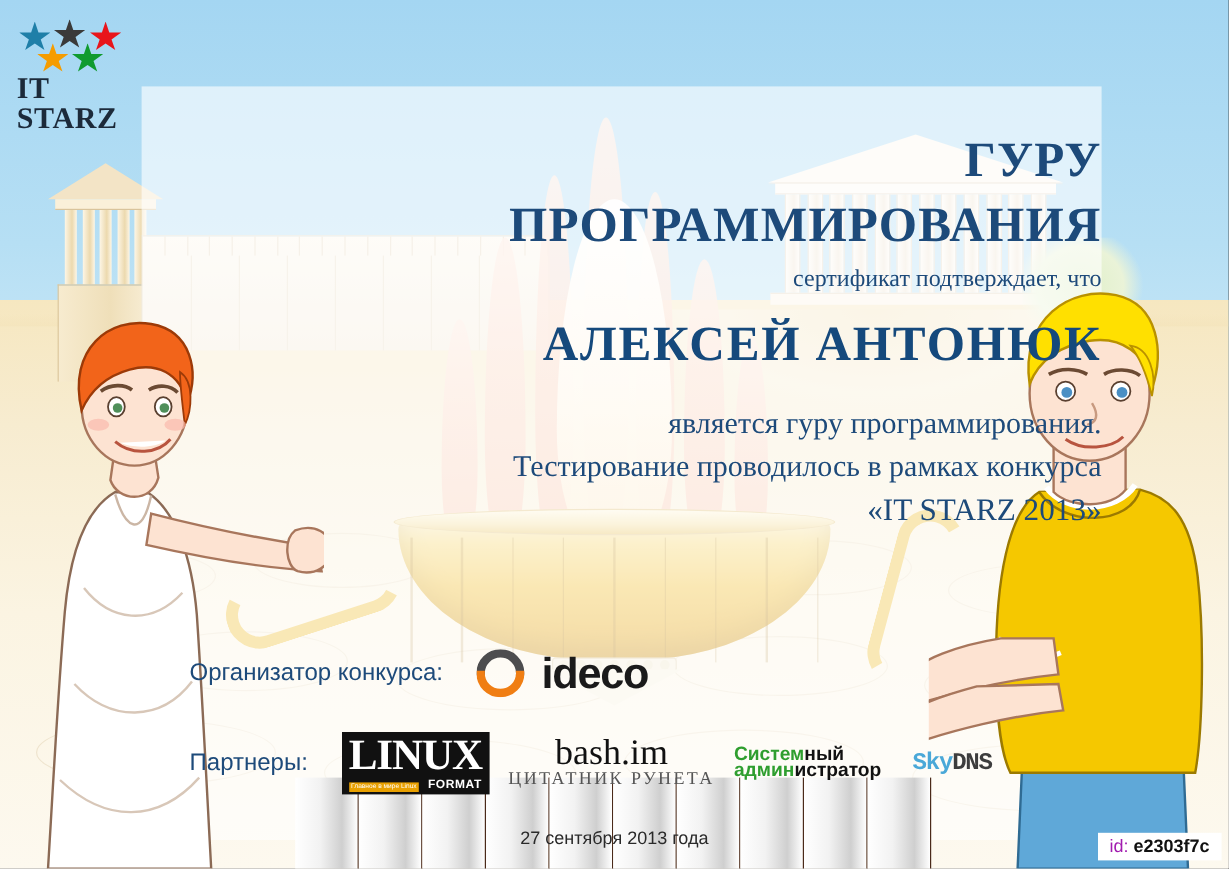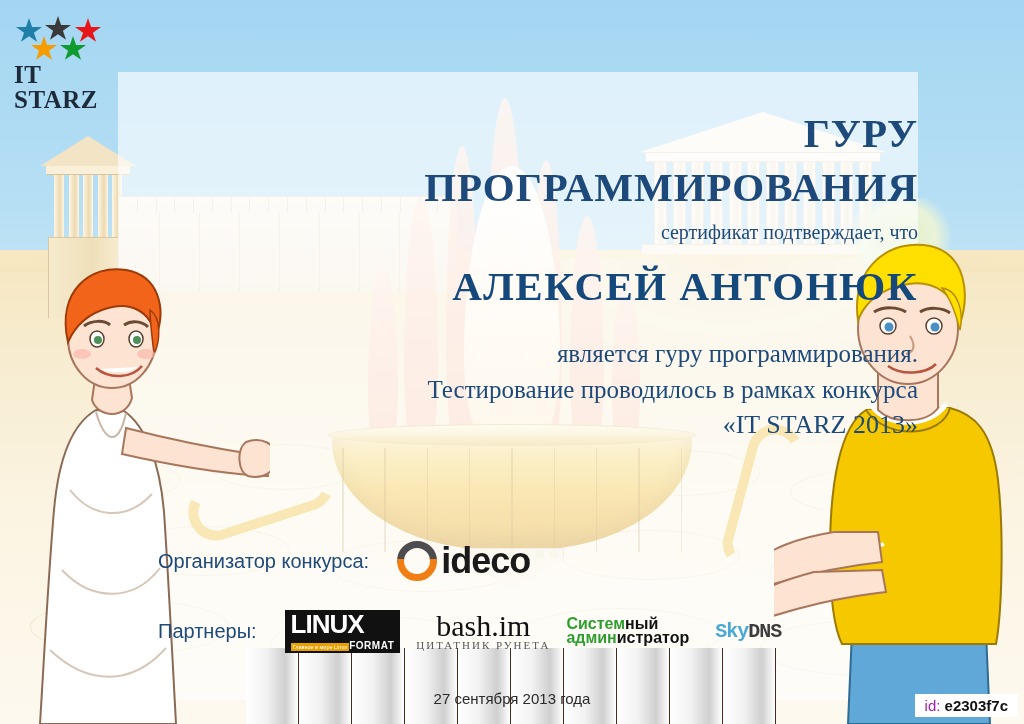--- a/index.html
+++ b/index.html
@@ -140,32 +140,32 @@
   .row{display:flex;align-items:center;}
   .row.org{justify-content:flex-start;padding-left:40px;}
   .row.part{justify-content:flex-start;padding-left:40px;margin-top:28px;}
   .cap{font-size:20px;color:#1d4a7a;font-family:"Liberation Sans",sans-serif;}
   .ideco{display:flex;align-items:center;margin-left:28px;}
   .ideco-mark{position:relative;width:40px;height:40px;}
   .ideco-mark .ring{position:absolute;inset:0;border-radius:50%;border:7px solid #4d4d4f;
     clip-path:polygon(0 0,100% 0,100% 55%,0 55%);}
   .ideco-mark .ring2{position:absolute;inset:0;border-radius:50%;border:7px solid #f07e13;
     clip-path:polygon(0 45%,100% 45%,100% 100%,0 100%);}
-  .ideco-word{font-family:"Liberation Sans",sans-serif;font-weight:bold;font-size:36px;color:#1a1a1a;margin-left:4px;letter-spacing:-1px;}
+  .ideco-word{font-family:"Liberation Sans",sans-serif;font-weight:bold;font-size:36px;color:#1a1a1a;margin-left:14px;letter-spacing:-1px;}
 
   .lf{margin-left:28px;background:#111;padding:3px 6px 2px;position:relative;}
-  .lf .big{font-family:Liberation Sans, sans-serif;font-weight:bold;font-size:26px;color:#fff;letter-spacing:-1px;line-height:.92;
+  .lf .big{font-family:Liberation Serif, serif;font-weight:bold;font-size:36px;color:#fff;letter-spacing:-1px;line-height:.92;text-align:right;
     -webkit-text-stroke:0;}
   .lf .tag{font-family:"Liberation Sans",sans-serif;font-size:5.5px;color:#fff;background:#e8a000;display:inline-block;padding:1px 2px;}
   .lf .fmt{font-family:"Liberation Sans",sans-serif;font-weight:bold;font-size:10px;color:#fff;float:right;letter-spacing:.5px;}
   .lf .rowb{display:flex;justify-content:space-between;align-items:flex-end;margin-top:3px;}
 
   .bash{margin-left:16px;text-align:center;}
   .bash .w{font-family:"Liberation Serif",serif;font-size:30px;color:#111;line-height:.9;}
-  .bash .s{font-family:"Liberation Serif",serif;font-size:11px;color:#555;letter-spacing:2px;}
+  .bash .s{font-family:"Liberation Serif",serif;font-size:15px;color:#555;letter-spacing:2px;}
 
   .sysadm{margin-left:16px;line-height:1;}
   .sysadm .r1{font-family:"Liberation Sans",sans-serif;font-weight:bold;font-size:16px;}
   .sysadm .r2{font-family:"Liberation Sans",sans-serif;font-weight:bold;font-size:16px;margin-top:-2px;}
   .gr{color:#2f9e2f;}
   .bk{color:#111;}
 
   .skydns{margin-left:26px;font-family:Liberation Mono, monospace;font-weight:bold;font-size:20px;letter-spacing:-1px;}
   .skydns .sky{color:#4aa8d8;}
   .skydns .dns{color:#3d3d3d;}

